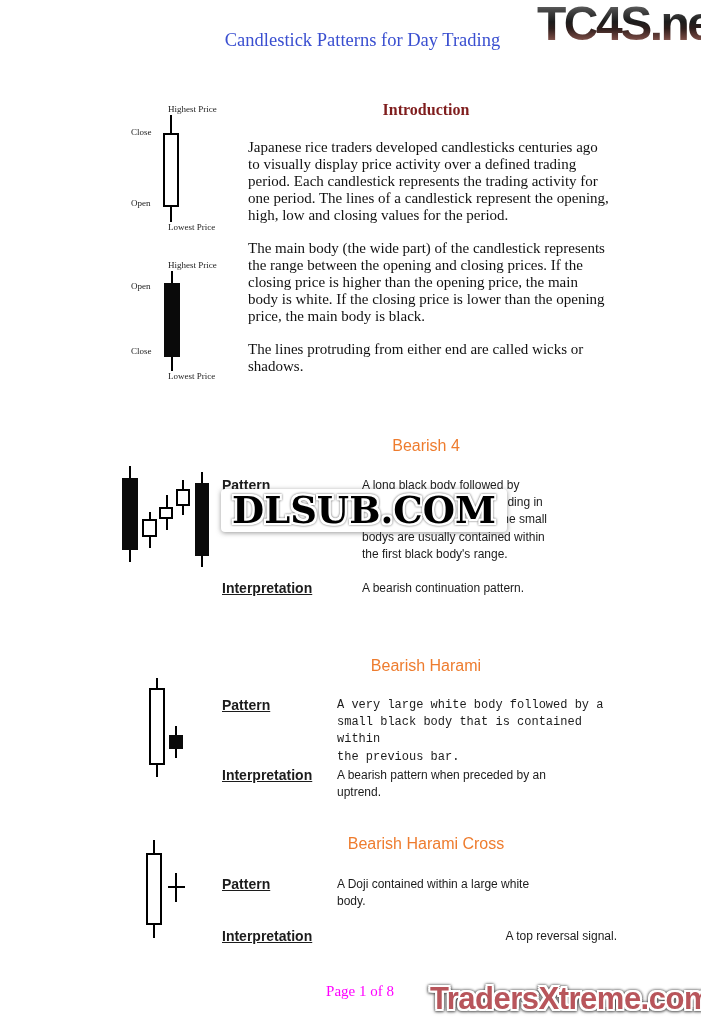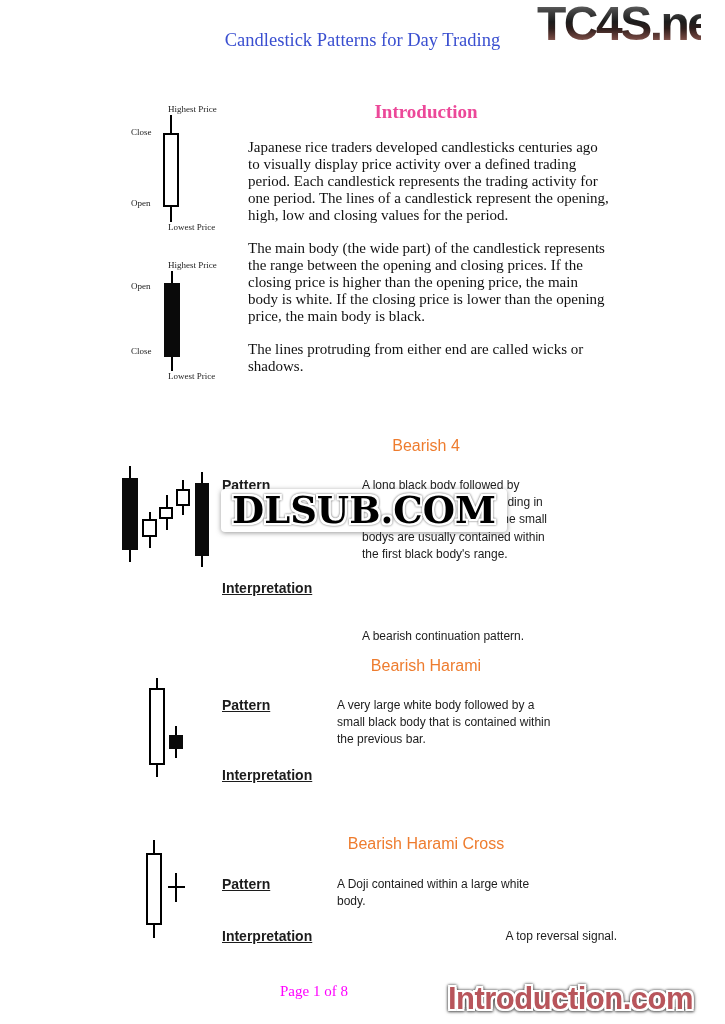--- a/index.html
+++ b/index.html
@@ -12,21 +12,21 @@
   .tc4s-logo{position:absolute;left:533px;top:1px;width:192px;text-align:right;
     font-family:"Liberation Sans",sans-serif;font-weight:700;font-size:48px;line-height:46px;
     letter-spacing:-2.5px;color:#3f2b28;}
   @supports ((-webkit-background-clip:text)){
     .tc4s-logo{background:linear-gradient(180deg,#7d7d7d 0%,#474747 20%,#1c1c1c 45%,#2e1e1c 60%,#6e443e 80%,#b28a80 100%);
       -webkit-background-clip:text;-webkit-text-fill-color:transparent;}
   }
 
   
   .col-heading{position:absolute;left:240px;width:372px;text-align:center;}
-  .intro-heading{font-family:"Liberation Serif",serif;font-weight:700;font-size:19px;color:#ec4899;text-align:center;}
+  .intro-heading{font-family:"Liberation Serif",serif;font-weight:700;font-size:16px;color:#7f1d1d;text-align:center;}
   .orange-heading{font-size:16px;color:#ee7c2e;}
   .serif-par{position:absolute;left:248px;width:400px;font-family:"Liberation Serif",serif;
     font-size:15px;line-height:17px;white-space:pre-line;color:#111;}
   .sans-label{position:absolute;left:222px;font-weight:700;font-size:14px;color:#1c1c1c;text-decoration:underline;}
   .sans-text{position:absolute;font-size:12px;line-height:17.2px;white-space:pre-line;color:#1c1c1c;}
 
   
   .wick{position:absolute;width:2px;background:#000;}
   .hwick{position:absolute;height:2px;background:#000;}
   .body-w{position:absolute;background:#fff;border:2px solid #000;box-sizing:border-box;}
@@ -35,21 +35,21 @@
 
   
   .watermark{position:absolute;left:221px;top:489px;width:286px;height:43px;background:#fff;
     border-radius:4px;box-shadow:0 1px 5px rgba(70,70,70,.55);text-align:center;z-index:5;}
   .watermark-text{font-family:"DejaVu Serif",serif;font-weight:700;font-size:37px;line-height:42px;
     letter-spacing:0px;color:#000000;
     text-shadow:-2px -2px 0 #fff,2px -2px 0 #fff,-2px 2px 0 #fff,2px 2px 0 #fff,-2px 0 0 #fff,2px 0 0 #fff,0 -2px 0 #fff,0 2px 0 #fff;
     filter:drop-shadow(0 0 1px rgba(90,90,90,.9));}
 
   
-  .page-num{position:absolute;left:280px;top:983px;width:160px;text-align:left;
+  .page-num{position:absolute;left:280px;top:983px;width:160px;text-align:center;
     font-family:"Liberation Serif",serif;font-size:15px;color:#ff00ff;}
   .tx-logo{position:absolute;left:416px;top:981px;width:309px;text-align:center;
     font-weight:700;font-size:31px;line-height:36px;letter-spacing:-0.5px;color:#b8555b;
     text-shadow:-2px -2px 0 #fff,2px -2px 0 #fff,-2px 2px 0 #fff,2px 2px 0 #fff,-2px 0 0 #fff,2px 0 0 #fff,0 -2px 0 #fff,0 2px 0 #fff;
     filter:drop-shadow(0 0 1.5px rgba(40,40,40,.85)) drop-shadow(0 1px 1px rgba(60,60,60,.5));}
 </style>
 </head>
 <body>
 
 <div class="page">
@@ -106,52 +106,54 @@
     <div class="body-b" style="left:195px;top:483px;width:14px;height:73px;"></div>
   </div>
 
   <div class="sans-label" style="top:477px;">Pattern</div>
   <div class="sans-text" style="left:362px;top:477px;width:255px;">A long black body followed by
 several small bodys and ending in
 another long black body. The small
 bodys are usually contained within
 the first black body's range.</div>
   <div class="sans-label" style="top:580px;">Interpretation</div>
-  <div class="sans-text" style="left:362px;top:580px;width:255px;margin-top:48px;">A bearish continuation pattern.</div>
+  <div class="sans-text" style="left:362px;top:580px;width:255px;">A bearish continuation pattern.</div>
 
   <div class="watermark">
     <span class="watermark-text">DLSUB.COM</span>
   </div>
 
   <div class="col-heading orange-heading" style="top:657px;">Bearish Harami</div>
 
   <div>
     <div class="wick" style="left:156px;top:678px;height:99px;"></div>
     <div class="body-w" style="left:149px;top:688px;width:16px;height:77px;"></div>
     <div class="wick" style="left:175px;top:726px;height:32px;"></div>
     <div class="body-b" style="left:169px;top:735px;width:14px;height:14px;"></div>
   </div>
 
   <div class="sans-label" style="top:697px;">Pattern</div>
-  <div class="sans-text" style="left:337px;top:697px;width:280px;">A very large white body followed by a
+  <div class="sans-text" style="left:337px;top:697px;width:280px;font-family:Liberation Mono, monospace;">A very large white body followed by a
 small black body that is contained within
 the previous bar.</div>
   <div class="sans-label" style="top:767px;">Interpretation</div>
+  <div class="sans-text" style="left:337px;top:767px;width:280px;">A bearish pattern when preceded by an
+uptrend.</div>
 
   <div class="col-heading orange-heading" style="top:835px;">Bearish Harami Cross</div>
 
   <div>
     <div class="wick" style="left:153px;top:840px;height:98px;"></div>
     <div class="body-w" style="left:146px;top:853px;width:16px;height:72px;"></div>
     <div class="wick" style="left:175px;top:873px;height:29px;"></div>
     <div class="hwick" style="left:168px;top:886px;width:17px;"></div>
   </div>
 
   <div class="sans-label" style="top:876px;">Pattern</div>
   <div class="sans-text" style="left:337px;top:876px;width:280px;">A Doji contained within a large white
 body.</div>
   <div class="sans-label" style="top:928px;">Interpretation</div>
   <div class="sans-text" style="left:337px;top:928px;width:280px;text-align:right;">A top reversal signal.</div>
 
   <div class="page-num">Page 1 of 8</div>
-  <div class="tx-logo">Introduction.com</div>
+  <div class="tx-logo">TradersXtreme.com</div>
 
 </div>
 
 </body></html>

